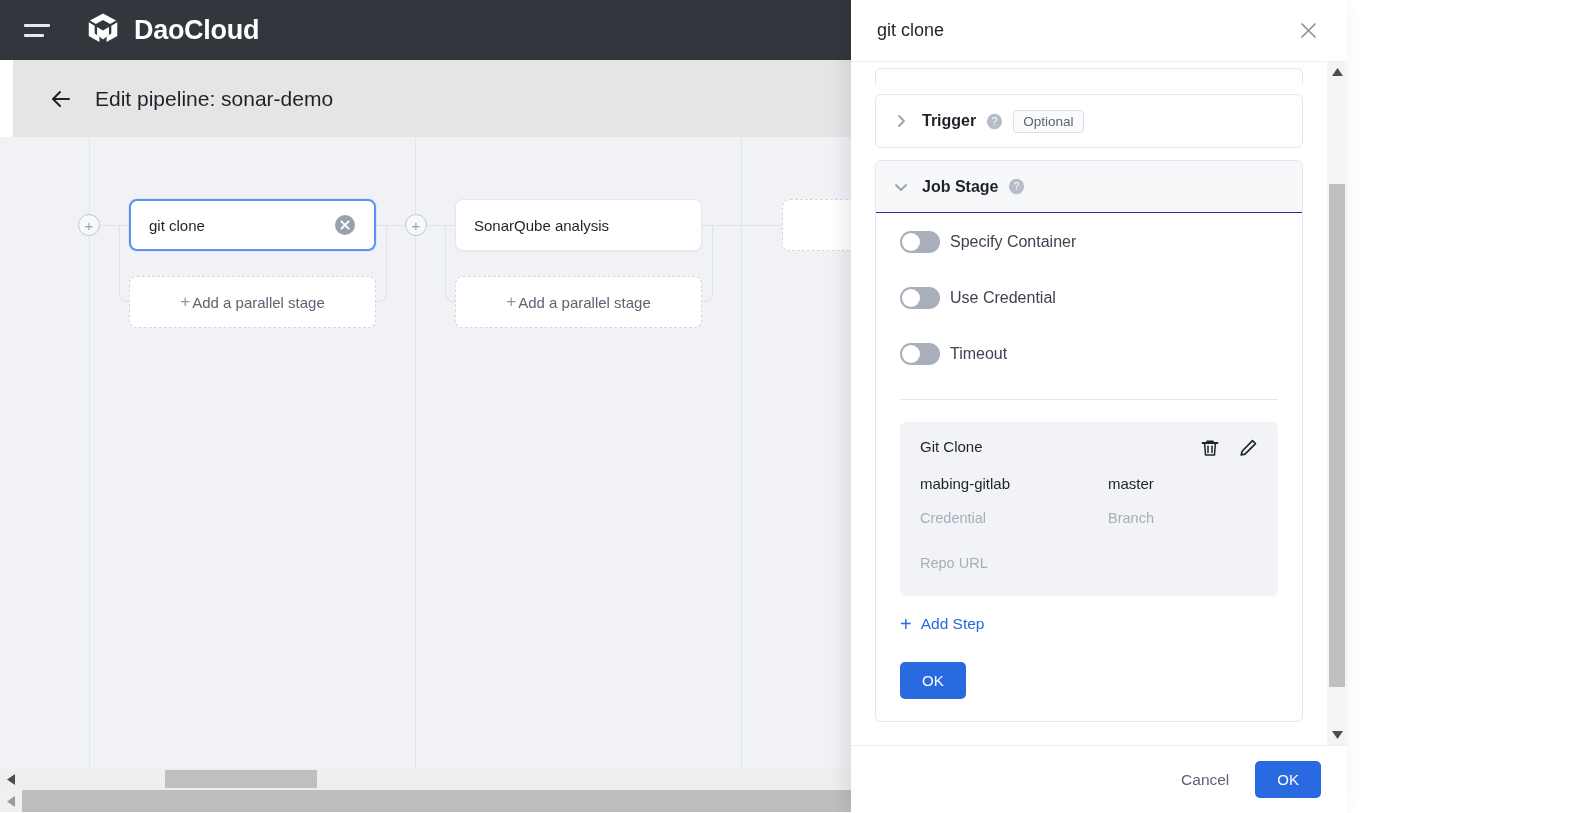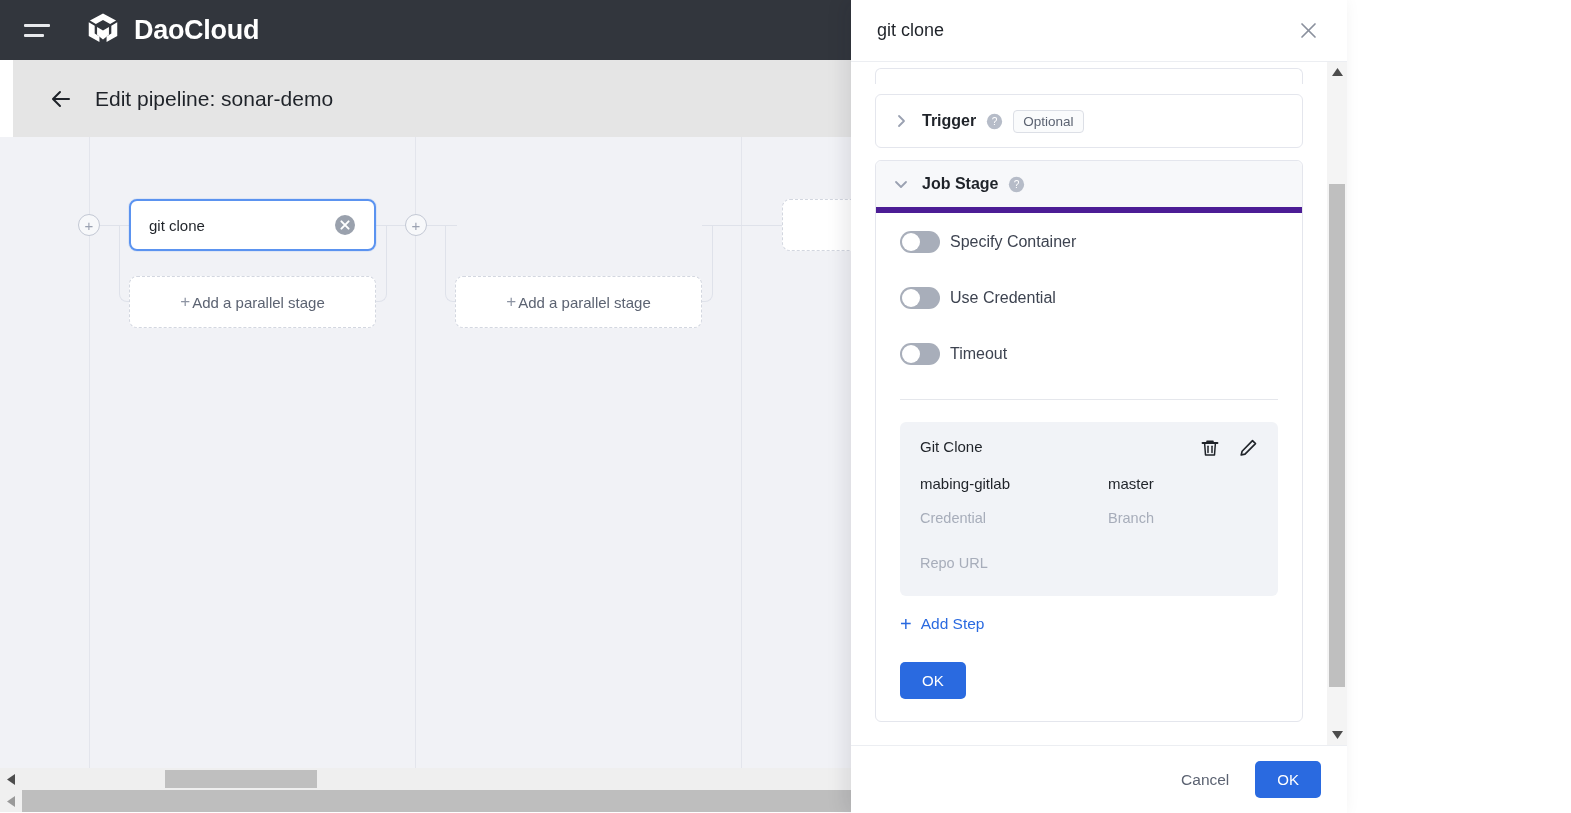--- a/index.html
+++ b/index.html
@@ -113,21 +113,21 @@
     height:16px; border:1px solid #e4e6ed; border-bottom:none;
     border-radius:6px 6px 0 0; background:#fff; margin-bottom: 10px;
   }
 
   .sect {
     border:1px solid #e4e6ed; border-radius:6px; background:#fff; margin-bottom:12px;
   }
   .sect-head {
     height:52px; display:flex; align-items:center; padding-left:14px; gap:10px; cursor:pointer;
   }
-  .sect.expanded > .sect-head { background:#f7f8fa; border-bottom:6px solid #4c1d95; border-radius:6px 6px 0 0;align-items:center; }
+  .sect.expanded > .sect-head { background:#f7f8fa; border-bottom:1px solid #4c1d95; border-radius:6px 6px 0 0;align-items:center; }
   .chev { width:22px; height:22px; display:flex; align-items:center; justify-content:center; color:#9aa1b1; }
   .sect-title { font-size:16px; font-weight:700; color:#1f2329; }
   .help-icon { width:17px; height:17px; display:inline-block; }
   .pill {
     border:1px solid #dcdfe6; border-radius:4px; background:#fafbfc;
     padding: 3px 9px; font-size:13.5px; color:#5c6372;
   }
 
   .sect-body { padding: 18px 24px 22px 24px; }
 
@@ -237,20 +237,23 @@
             <path d="M7.4 7.4 L14.6 14.6 M14.6 7.4 L7.4 14.6" stroke="#fff" stroke-width="2" stroke-linecap="round"></path>
           </svg>
         </span>
       </div>
 
       <div class="dashed-card" style="left:129px; top:139px; width:247px;">
         <span class="plus-lbl">+</span>
         <span>Add a parallel stage</span>
       </div>
 
+      <div class="stage-card" style="left:455px; top:62px; width:247px;">
+        <span class="label">SonarQube analysis</span>
+      </div>
 
       <div class="dashed-card" style="left:455px; top:139px; width:247px;">
         <span class="plus-lbl">+</span>
         <span>Add a parallel stage</span>
       </div>
 
       <div class="dashed-card" style="left:782px; top:62px; width:247px;">
         <span class="plus-lbl">+</span>
         <span>Add a stage</span>
       </div>

